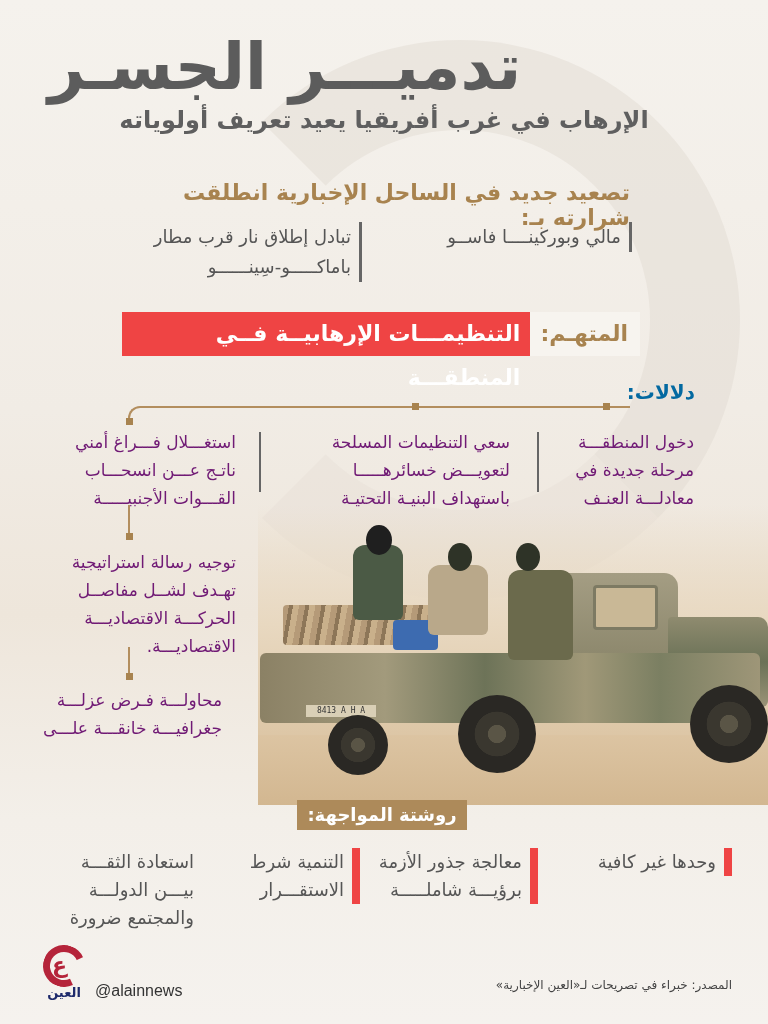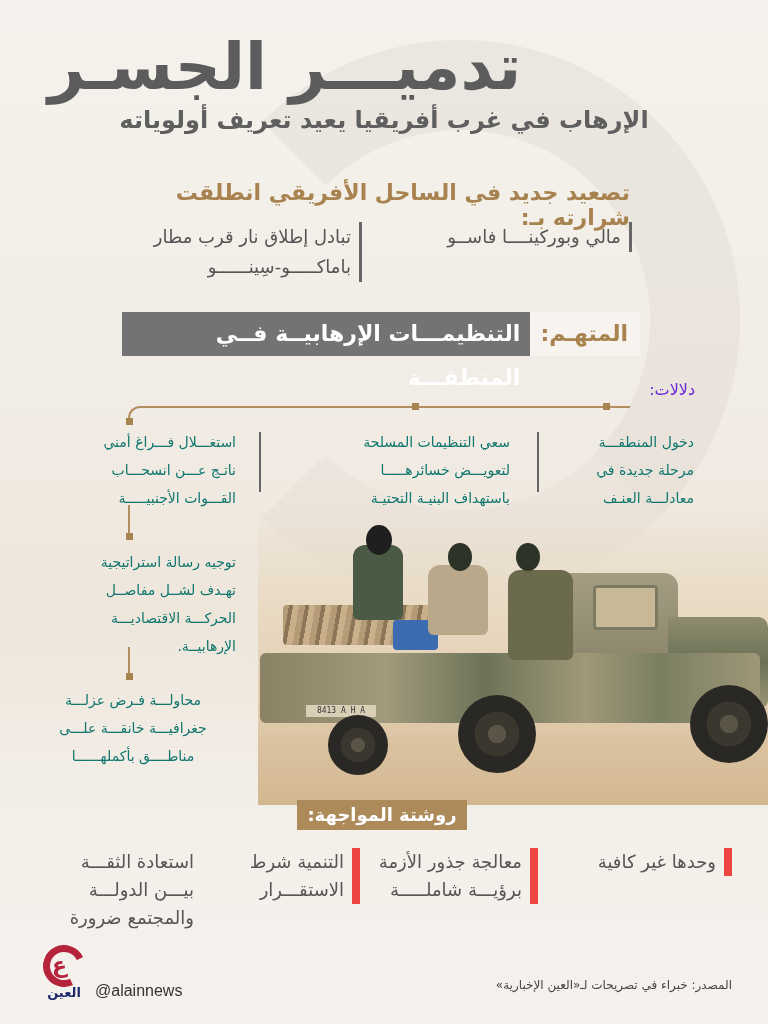--- a/index.html
+++ b/index.html
@@ -42,31 +42,31 @@
   }
   .accused-row {
     left: 122px; width: 518px; top: 312px; height: 44px;
     display: flex; direction: rtl; align-items: center;
   }
   .accused-label {
     font-size: 22px; font-weight: bold; color: #a8834f; padding-left: 10px; padding-right: 12px;
     background: #f7f4ef; height: 44px; line-height: 44px;
   }
   .accused-value {
-    flex: 1; background: #737373; color: #fff; height: 44px; line-height: 44px;
+    flex: 1; background: #ef4444; color: #fff; height: 44px; line-height: 44px;
     font-size: 22px; font-weight: bold; text-align: right; padding-right: 10px;
   }
   .section-label {
-    font-size: 16px; font-weight: normal; color: #6d28d9;
+    font-size: 20px; font-weight: bold; color: #0369a1;
   }
   .hline { background: #b38e5e; height: 2px; }
   .vline { background: #b38e5e; width: 2px; }
   .node { background: #a8834f; width: 7px; height: 7px; }
 
-  .ind-text { text-align: right; font-size: 14px; line-height: 28px; color: #0f766e; }
+  .ind-text { text-align: right; font-size: 17px; line-height: 28px; color: #701a75; }
   .sep { width: 2px; background: #666; }
 
   .photo {
     left: 258px; top: 505px; width: 510px; height: 300px;
     overflow: hidden;
   }
   .sand {
     position: absolute; left: 0; top: 0; width: 510px; height: 300px;
     background: linear-gradient(180deg, rgba(240,230,216,0) 0%, #e8d8c0 40%, #dcc5a4 80%, #d7be9a 100%);
   }
@@ -138,21 +138,21 @@
 </style>
 </head>
 <body>
 
 <div class="bg-band"></div>
 <div class="bg-swirl"></div>
 
 <div class="abs title rtl">تدميـــر الجسـر</div>
 <div class="abs subtitle rtl">الإرهاب في غرب أفريقيا يعيد تعريف أولوياته</div>
 
-<div class="abs intro rtl">تصعيد جديد في الساحل الأفريقي انطلقت شرارته بـ:</div>
+<div class="abs intro rtl">تصعيد جديد في الساحل الإخبارية انطلقت شرارته بـ:</div>
 <div class="abs fact rtl" style="left:410px; width:222px;">
   <div>مالي وبوركينــــا فاســو</div>
 </div>
 <div class="abs fact rtl" style="left:140px; width:222px;">
   <div>تبادل إطلاق نار قرب مطار</div>
   <div>باماكـــــو-سِينــــــو</div>
 </div>
 
 <div class="abs accused-row">
   <div class="accused-label">المتهـم:</div>
@@ -184,30 +184,29 @@
   <div>القـــوات الأجنبيـــــة</div>
 </div>
 
 <div class="abs vline" style="left:128px; top:505px; height:30px;"></div>
 <div class="abs node" style="left:126px; top:533px;"></div>
 
 <div class="abs ind-text rtl" style="left:30px; top:548px; width:206px;">
   <div>توجيه رسالة استراتيجية</div>
   <div>تهـدف لشــل مفاصــل</div>
   <div>الحركـــة الاقتصاديـــة</div>
-  <div>الإرهابيــة.</div>
+  <div>الاقتصاديـــة.</div>
 </div>
 
 <div class="abs vline" style="left:128px; top:647px; height:28px;"></div>
 <div class="abs node" style="left:126px; top:673px;"></div>
 
-<div class="abs ind-text rtl" style="left:30px; top:686px; width:206px;text-align:center;">
+<div class="abs ind-text rtl" style="left:16px; top:686px; width:206px;">
   <div>محاولـــة فـرض عزلـــة</div>
   <div>جغرافيـــة خانقـــة علـــى</div>
-  <div>مناطــــق بأكملهــــــا</div>
 </div>
 
 <div class="abs photo">
   <div class="sand"></div>
   <div class="road"></div>
   <div class="cargo"></div>
   <div class="jerrycan"></div>
   <div class="cab"></div>
   <div class="cab-window"></div>
   <div class="hood"></div>

